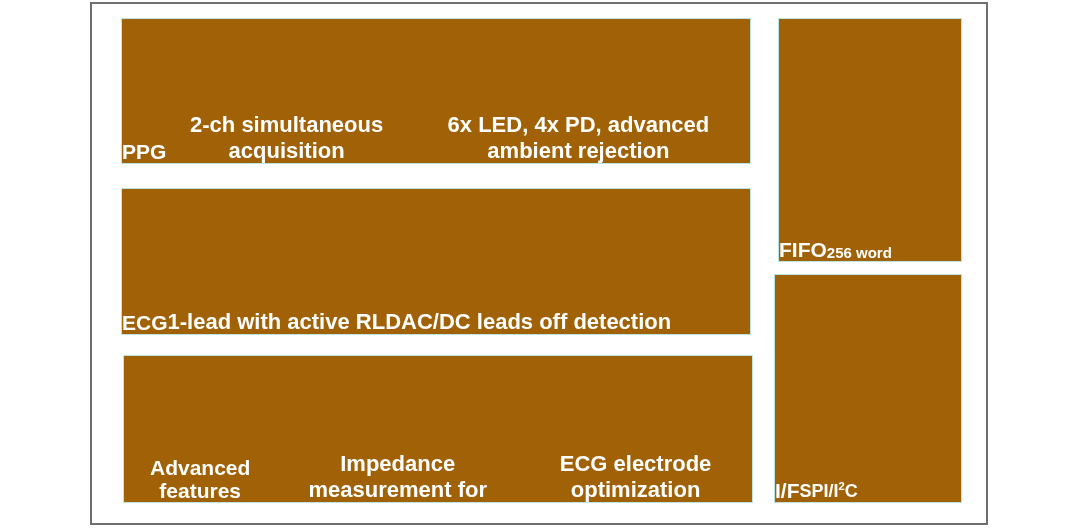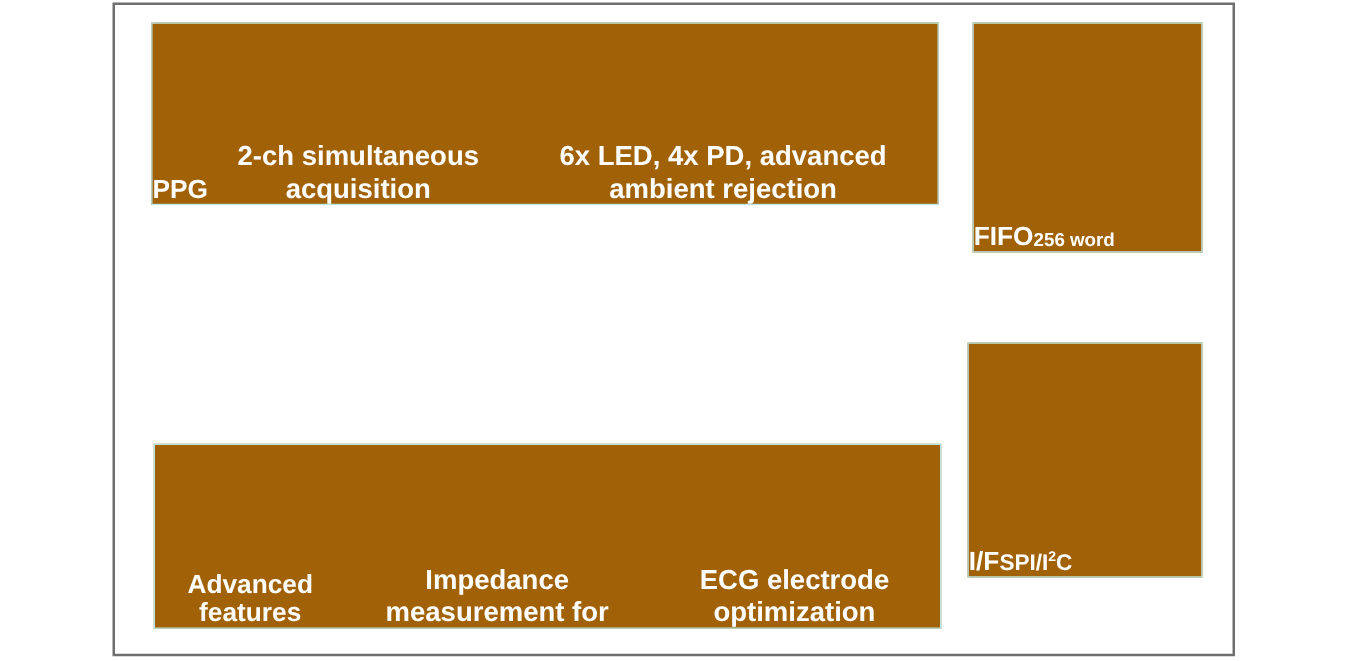--- a/index.html
+++ b/index.html
@@ -87,31 +87,31 @@
   #block-advanced .block-title { font-size: 21px; }
   #block-advanced .block-line  { font-size: 22px; }
   #block-advanced .first-line  { margin-top: 24px; }
   #block-advanced .second-line { margin-top: 3px; }
 
   
   #block-fifo {
     left: 686px;
     top: 14px;
     width: 184px;
-    height: 184px;
+    height: 244px;
     padding-top: 48px;
   }
   #block-fifo .block-title { font-size: 21px; }
   #block-fifo .block-line  { font-size: 15px; margin-top: 20px; }
 
   #block-if {
     left: 682px;
     top: 270px;
     width: 188px;
-    height: 188px;
+    height: 229px;
   }
   #block-if .block-title { font-size: 21px; }
   #block-if .block-line  { font-size: 18px; margin-top: 20px; }
 
   .sup {
     font-size: 0.62em;
     vertical-align: super;
     line-height: 0;
   }
 </style>
@@ -121,20 +121,25 @@
 <div id="canvas">
 
   <div id="frame">
 
     <div class="block" id="block-ppg">
       <div class="block-title">PPG</div>
       <div class="block-line">2-ch simultaneous acquisition</div>
       <div class="block-line">6x LED, 4x PD, advanced ambient rejection</div>
     </div>
 
+    <div class="block" id="block-ecg">
+      <div class="block-title">ECG</div>
+      <div class="block-line">1-lead with active RLD</div>
+      <div class="block-line">AC/DC leads off detection</div>
+    </div>
 
     <div class="block" id="block-advanced">
       <div class="block-title">Advanced features</div>
       <div class="block-line first-line">Impedance measurement for</div>
       <div class="block-line second-line">ECG electrode optimization</div>
     </div>
 
     <div class="block" id="block-fifo">
       <div class="block-title">FIFO</div>
       <div class="block-line">256 word</div>

